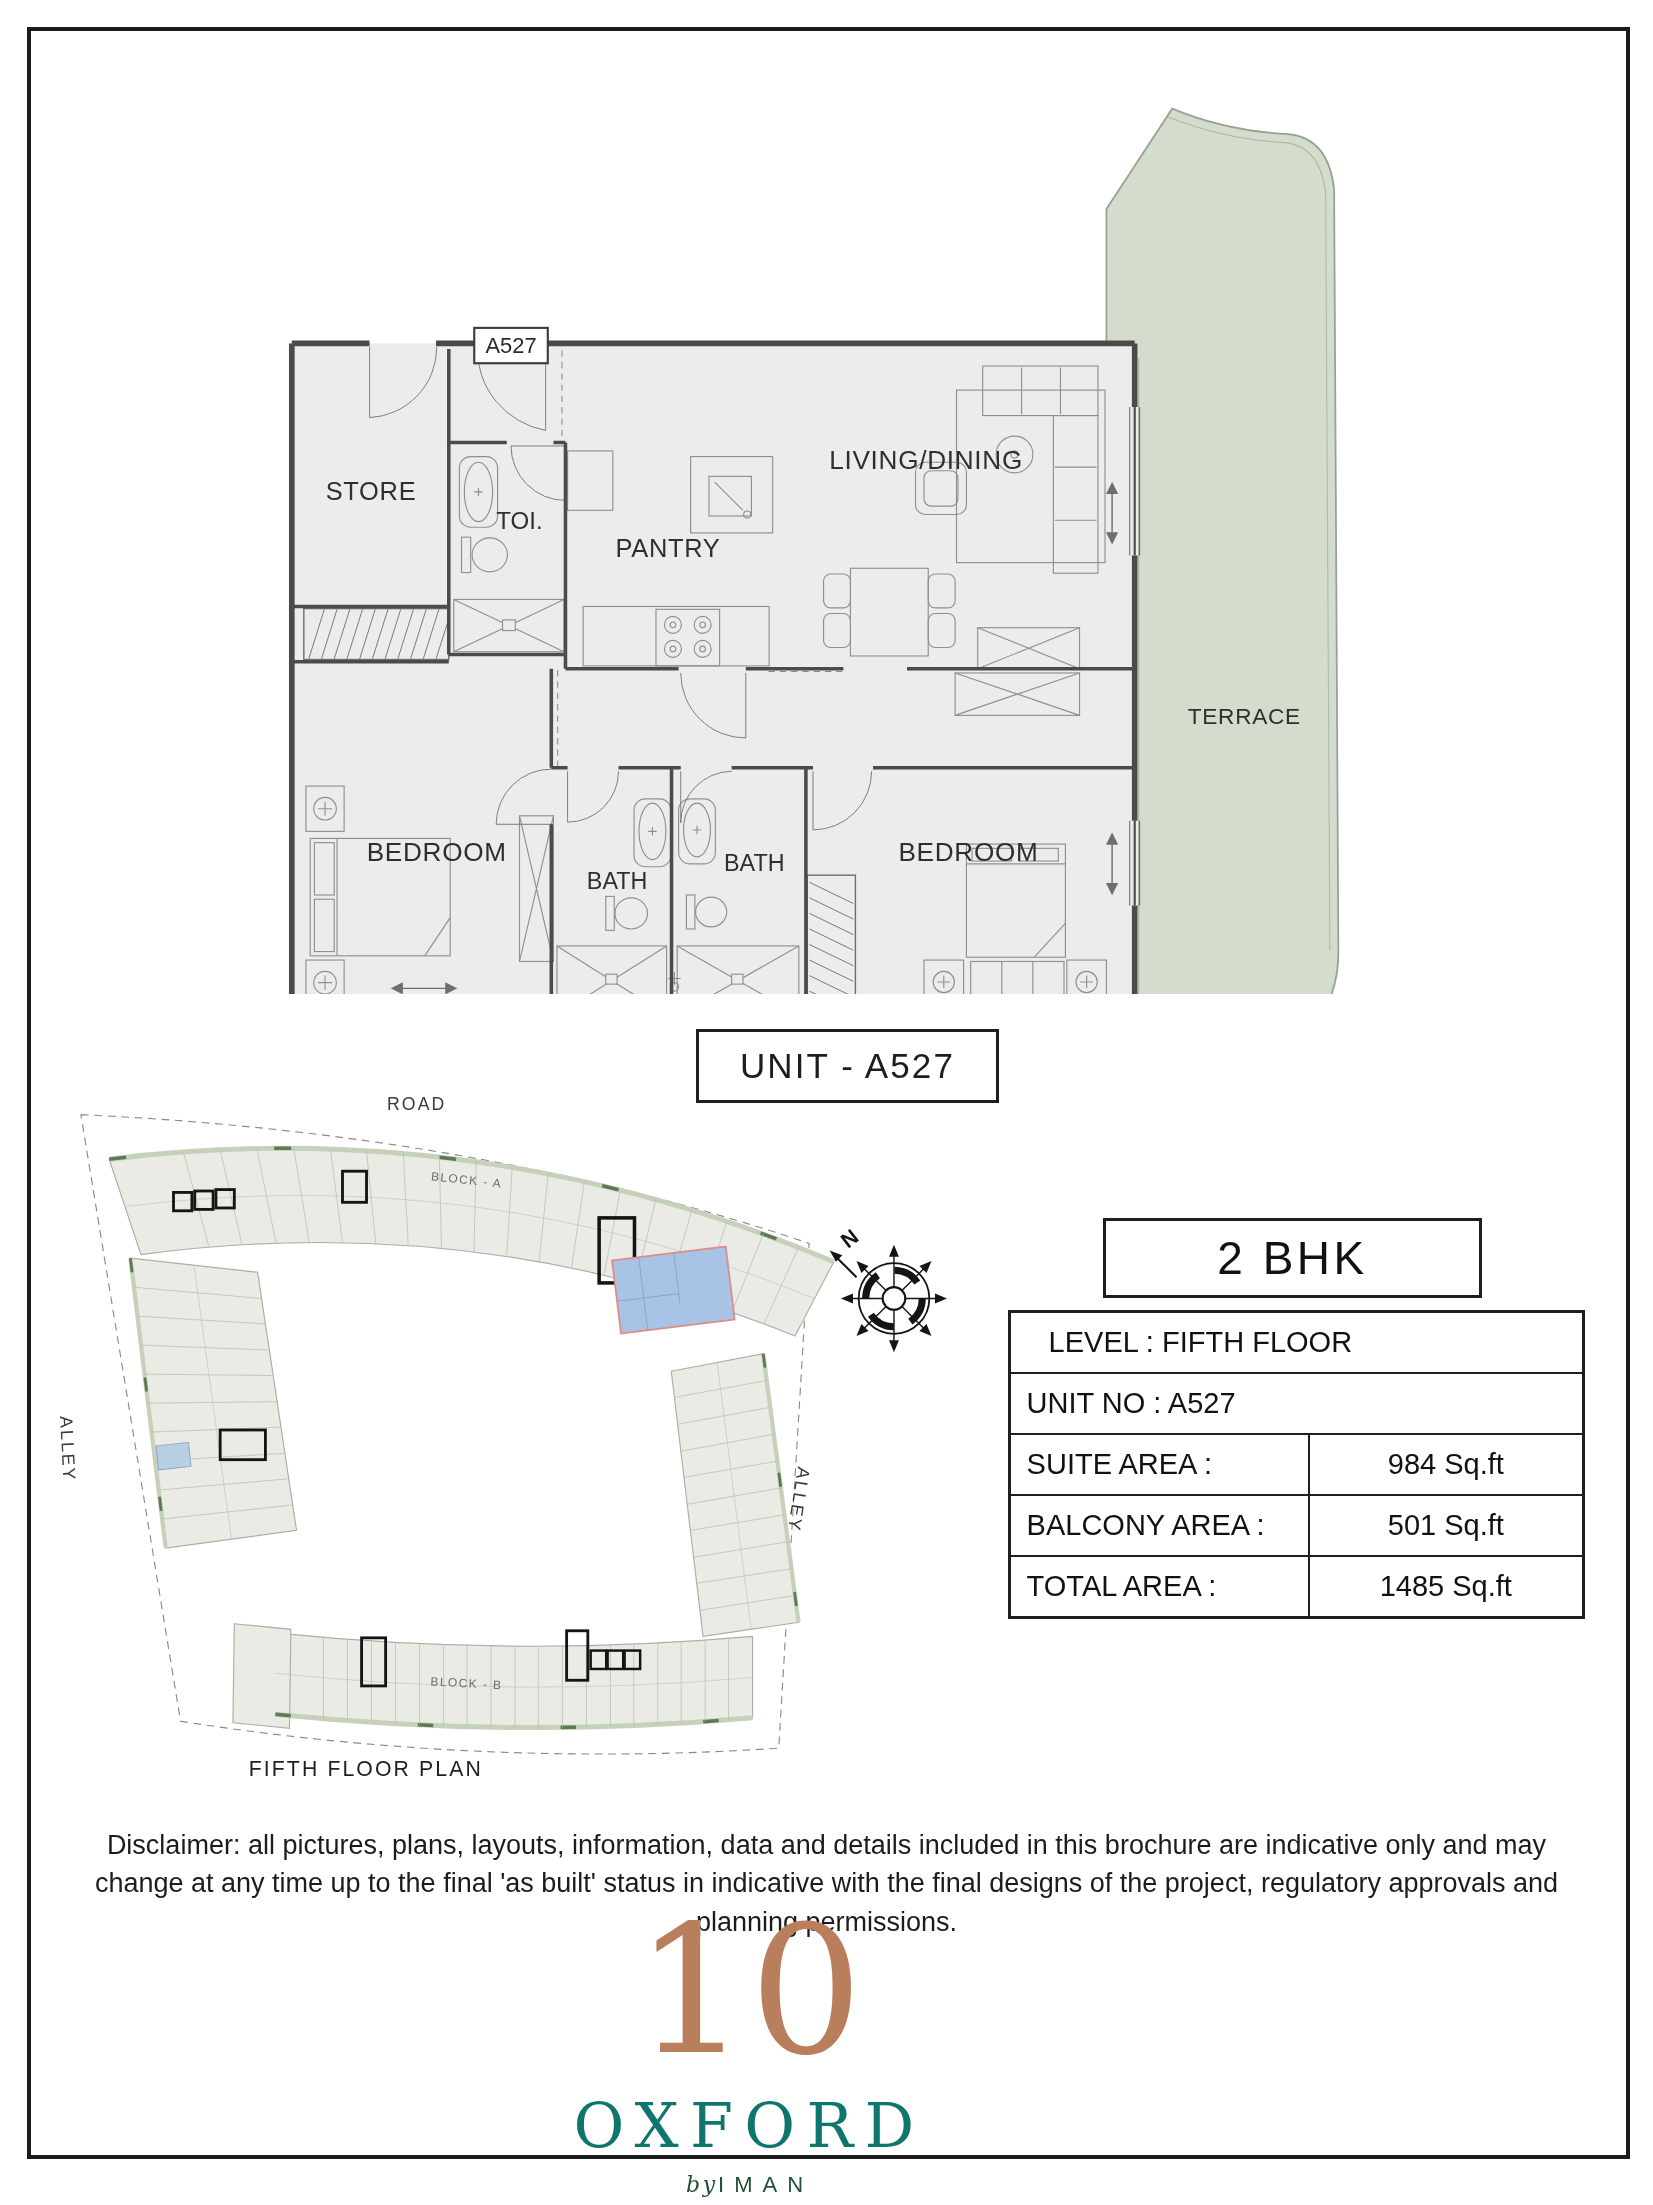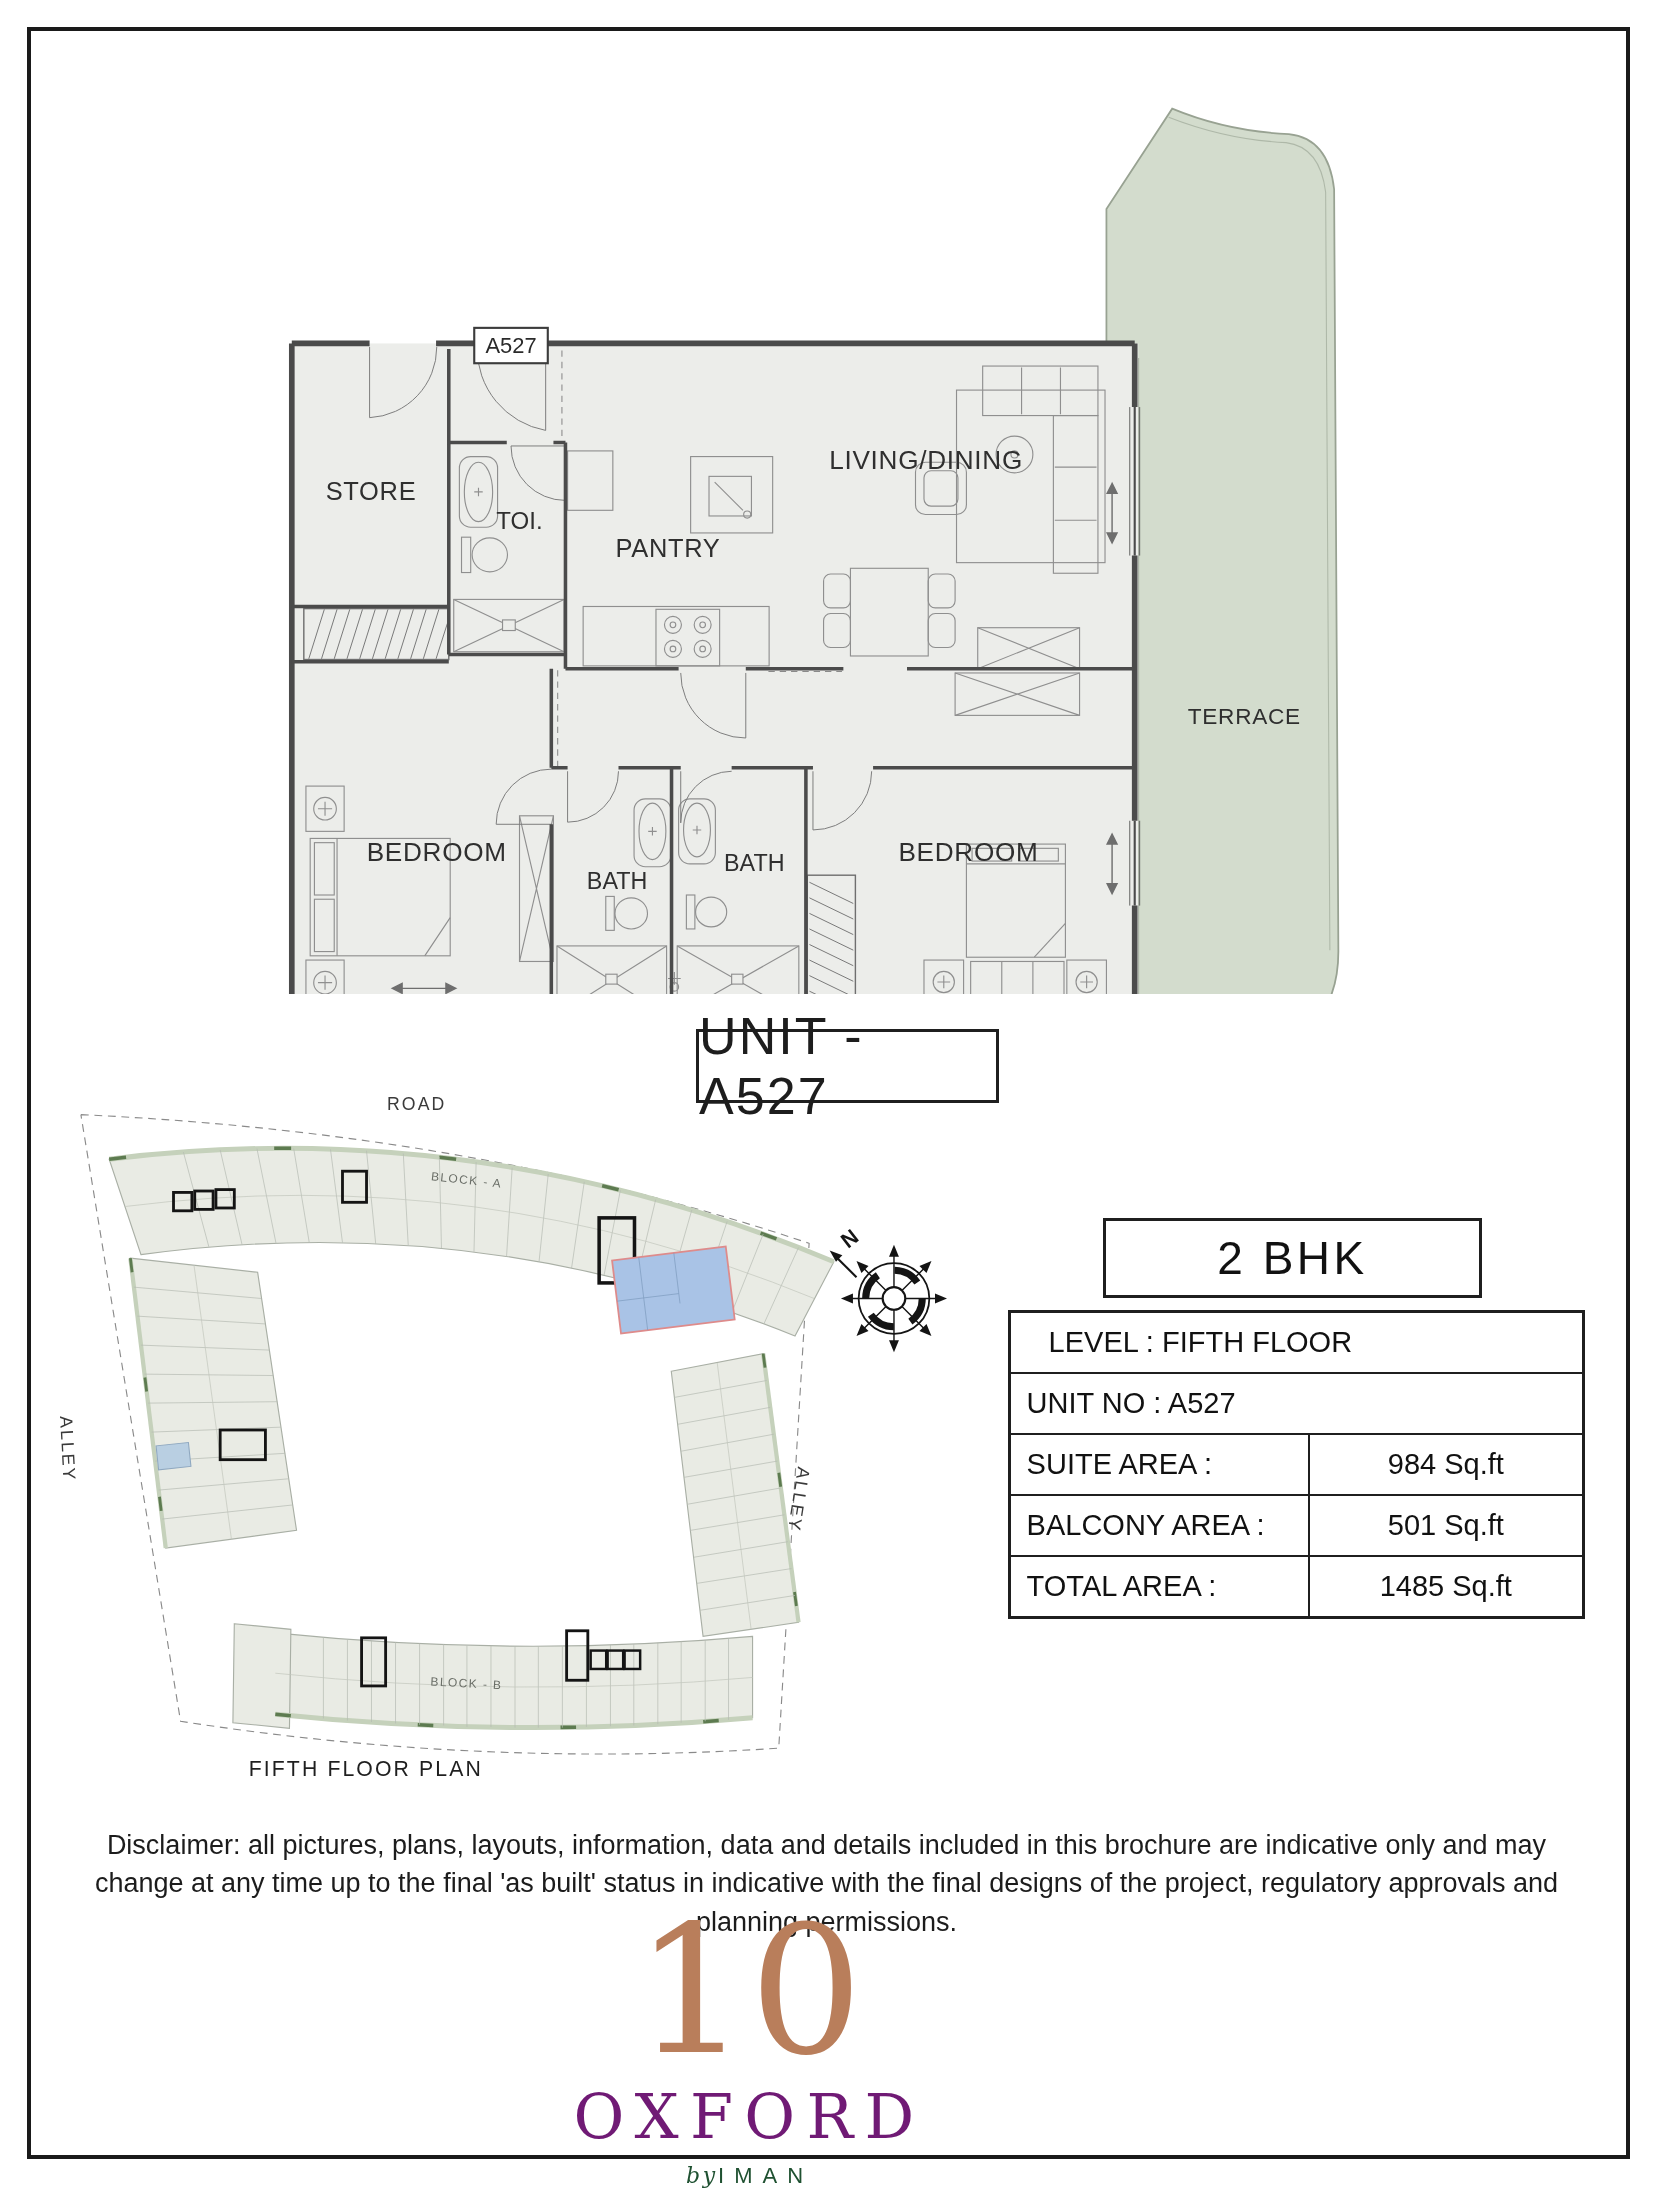--- a/index.html
+++ b/index.html
@@ -3,38 +3,38 @@
 <meta charset="utf-8">
 <style>
   html,body{margin:0;padding:0;background:#fff;}
   body{width:1653px;height:2205px;position:relative;font-family:"Liberation Sans",sans-serif;color:#222;overflow:hidden;}
   .abs{position:absolute;}
   #page-frame{left:27px;top:27px;width:1595px;height:2124px;border:4.2px solid #1a1a1a;}
   svg text{font-family:"Liberation Sans",sans-serif;}
 
   
   #unit-title-box{left:696px;top:1029px;width:297px;height:68px;border:3.5px solid #1f1f1f;
-    display:flex;align-items:center;justify-content:center;font-size:52px;letter-spacing:2.1px;color:#1d1d1d;}
+    display:flex;align-items:center;justify-content:center;font-size:35px;letter-spacing:2.1px;color:#1d1d1d;}
 
   
   #type-badge{left:1103px;top:1218px;width:373px;height:74px;border:3.5px solid #1f1f1f;
     display:flex;align-items:center;justify-content:center;font-size:46px;letter-spacing:3.5px;color:#111;}
   #info-table{left:1008px;top:1310px;width:571px;border:3.5px solid #1f1f1f;border-collapse:collapse;}
   #info-table .row{display:flex;height:59px;border-top:2.8px solid #1f1f1f;align-items:stretch;}
   #info-table .row:first-child{border-top:none;padding-left:22px;}
   #info-table .lbl{display:flex;align-items:center;padding-left:15.6px;font-size:29px;color:#111;flex:1;}
   #info-table .row.split .lbl{flex:0 0 281px;border-right:2.8px solid #1f1f1f;}
   #info-table .val{display:flex;align-items:center;justify-content:center;font-size:29px;color:#111;flex:1;}
 
   #disclaimer{left:50%;top:1799px;transform:translateX(-50%);width:1492px;text-align:center;
     font-size:27px;line-height:1.42;color:#1c1c1c;}
 
   #logo{left:0;top:1902px;width:1499px;text-align:center;}
   #logo-number{font-family:"DejaVu Serif",serif;font-size:178px;line-height:1;color:#b97e5b;letter-spacing:1.4px;}
-  #logo-name{font-family:"DejaVu Serif",serif;font-size:62px;color:#701a75;letter-spacing:11.3px;margin-top:0;}
+  #logo-name{font-family:"DejaVu Serif",serif;font-size:62px;color:#0f766e;letter-spacing:11.3px;margin-top:9px;}
   #logo-byline{margin-top:10px;font-size:22px;color:#1f5131;}
   #logo-byline .by{font-family:"DejaVu Serif",serif;font-style:italic;letter-spacing:2.8px;}
   #logo-byline .brand{letter-spacing:10px;}
 </style>
 </head>
 <body>
 
 <div id="page-frame" class="abs"></div>
 
 <svg class="abs" style="left:286px;top:103px" width="1061" height="891" viewBox="0 0 1500 1260">

